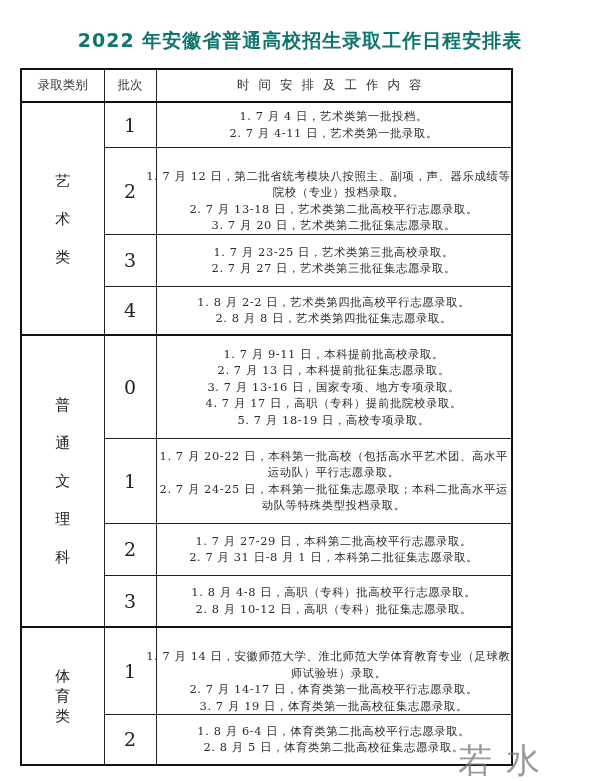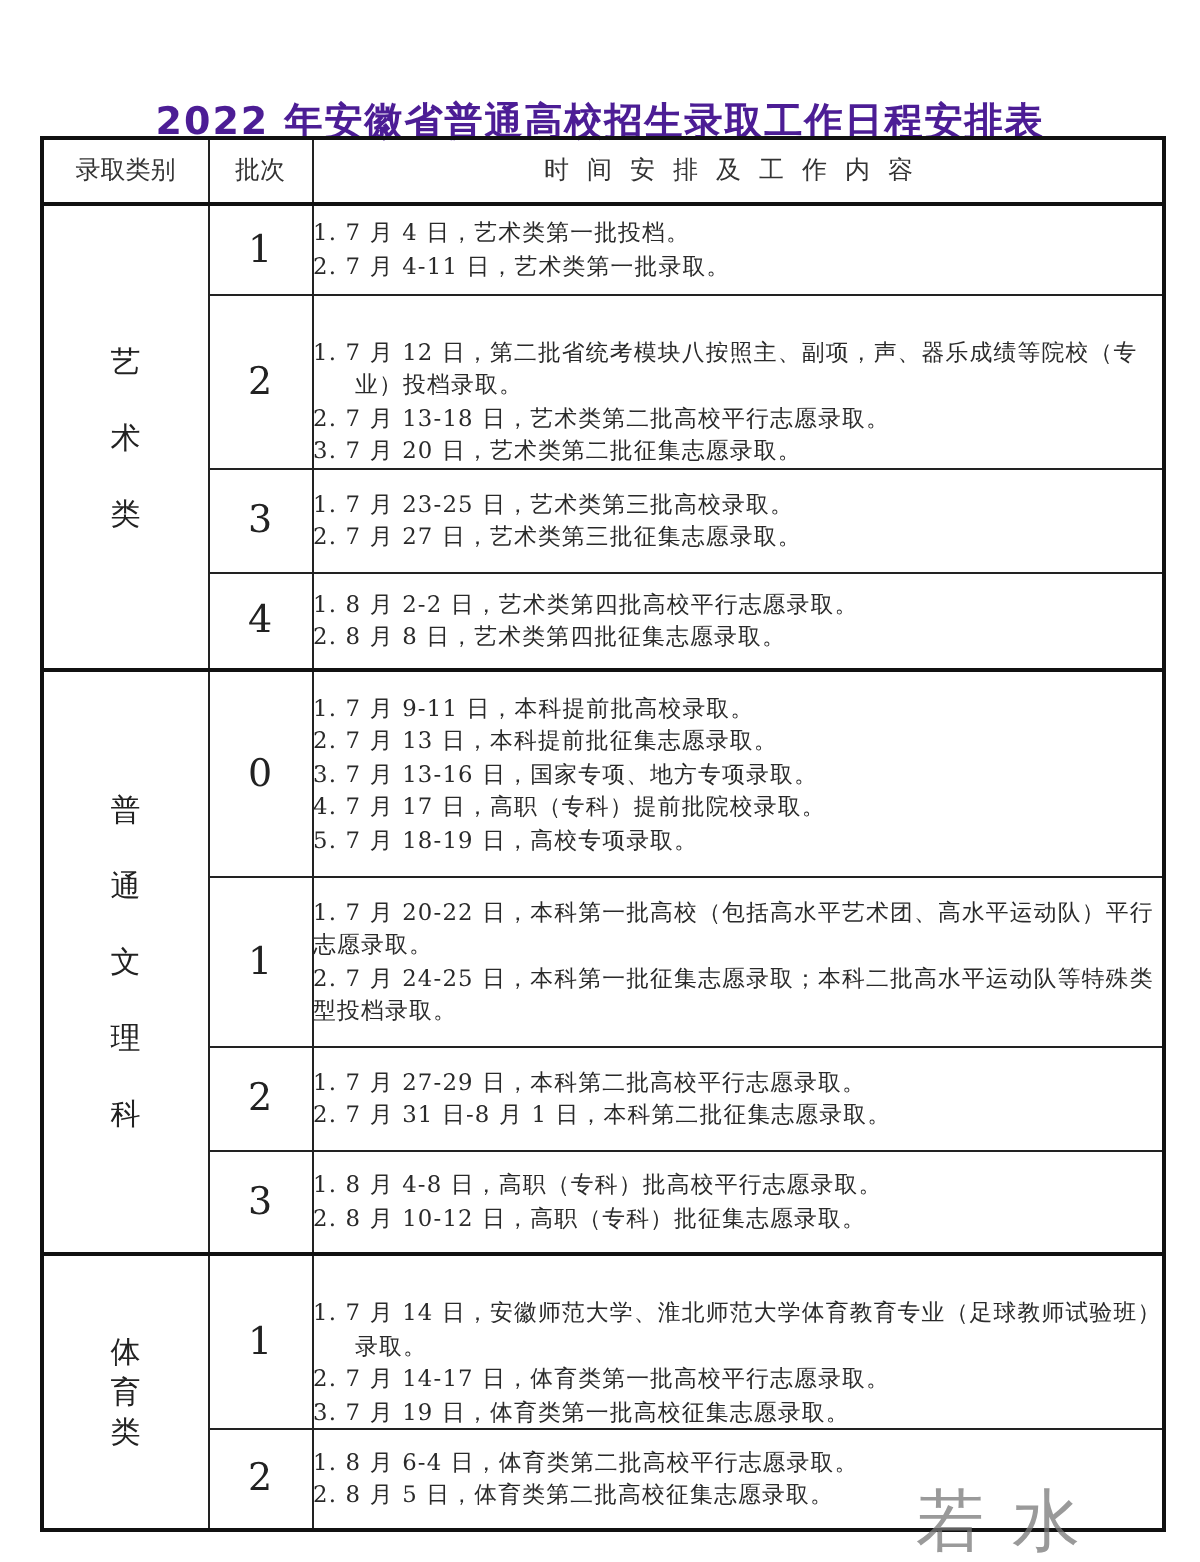--- a/index.html
+++ b/index.html
@@ -1,33 +1,33 @@
 <!DOCTYPE html>
 <html><head>
 <meta charset="utf-8">
 <style>
   html, body { margin: 0; padding: 0; background: #ffffff; }
   body { width: 600px; height: 781px; position: relative; overflow: hidden;
          font-family: "DejaVu Serif", "Liberation Serif", serif; color: #1a1a1a; }
   .title { position: absolute; left: 0; top: 28px; width: 600px; text-align: center;
            font-family: "DejaVu Sans", "Liberation Sans", sans-serif; font-weight: bold;
-           font-size: 19px; letter-spacing: 1px; color: #4c1d95; margin-top: 20px; }
-  table.sched { position: absolute; left: 20px; top: 68px; width: 563px;
+           font-size: 19px; letter-spacing: 1px; color: #0f766e; }
+  table.sched { position: absolute; left: 20px; top: 68px; width: 493px;
                 border-collapse: collapse; table-layout: fixed; }
   table.sched td, table.sched th { border: 1px solid #222; padding: 0; vertical-align: middle; }
   table.sched { border: 2px solid #111; }
   th { font-weight: normal; font-size: 12.5px; color: #333; height: 31px; }
   th.content-h { letter-spacing: 9px; }
   tr.group-start td { border-top: 2px solid #111; }
   td.cat { text-align: center; font-size: 15px; line-height: 38px; color: #222; }
   td.cat span.v { display: block; }
   td.batch { text-align: center; font-size: 19px; color: #222; }
   td.content { padding: 4px 5px 4px 6px; font-size: 11.4px; line-height: 16.5px; color: #2a2a2a; letter-spacing: 0.6px; }
-  .item { display: block; }
-  .item.hang { padding-left: 21px; text-indent: -21px; margin-top: 20px; }
+  .item { display: block; text-align: center; }
+  .item.hang { padding-left: 10px; text-indent: -21px; margin-top: 20px; }
   .watermark { position: absolute; left: 458px; top: 738px; font-family: "DejaVu Sans", sans-serif;
                font-size: 34px; letter-spacing: 14px; color: rgba(120,120,120,0.75); }
 </style>
 </head>
 <body>
 
 <div class="title">2022 年安徽省普通高校招生录取工作日程安排表</div>
 
 <table class="sched">
   <colgroup>

